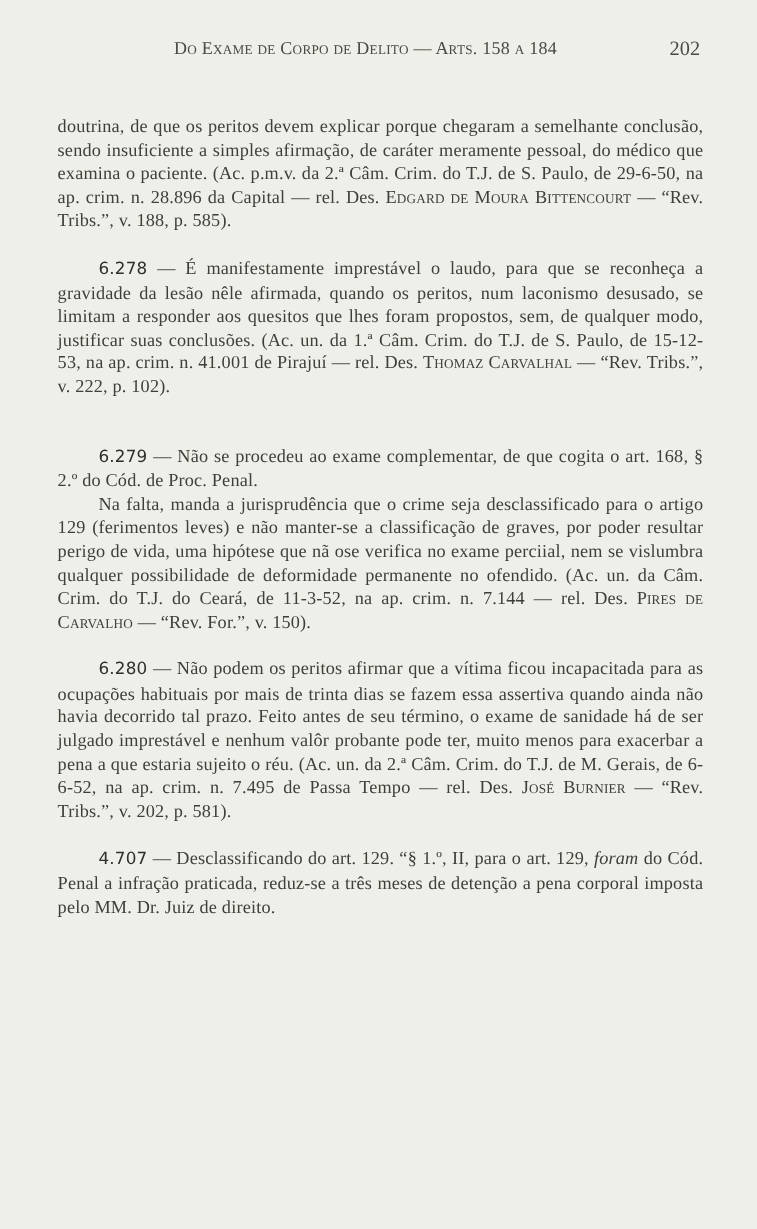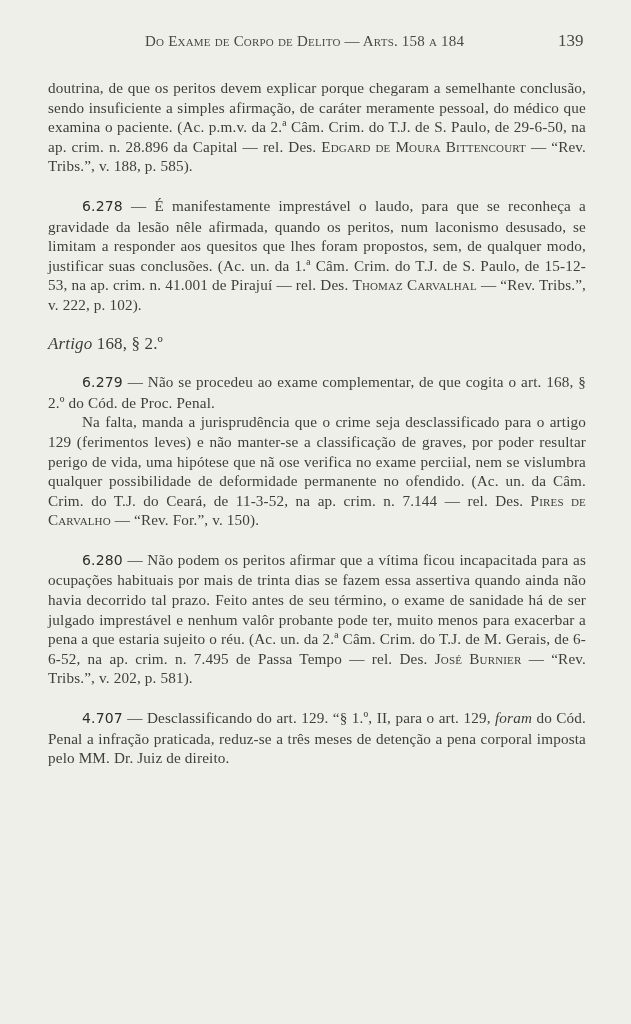--- a/index.html
+++ b/index.html
@@ -17,21 +17,21 @@
   .header .title {
     position: absolute; left: 125px; top: 0;
     font-variant: small-caps; letter-spacing: 0.2px;
     font-family: "Liberation Serif", serif; font-size: 15px; margin-left: 20px;
   }
   .header .pgnum {
     position: absolute; left: 558px; top: -2px;
     font-family: "Liberation Serif", serif; font-size: 17px;
   }
   .body {
-    position: absolute; left: 48px; top: 78px; width: 538px;
+    position: absolute; left: 48px; top: 96px; width: 538px;
     font-family: "Liberation Serif", serif; font-size: 15.2px;
     line-height: 19.6px; text-align: justify; letter-spacing: 0.15px;
   }
   .body p { margin: 0; }
   .body p.indent { text-indent: 34px; }
   .sc { font-variant: small-caps; }
   .num {
     font-family: "DejaVu Sans", "Liberation Sans", sans-serif; font-weight: normal;
     font-size: 14px; color: #2e2e2a;
   }
@@ -42,34 +42,33 @@
   }
   .art i { font-style: italic; }
 </style>
 </head>
 <body>
 
 <div class="page">
 
   <div class="header">
     <span class="title">Do Exame de Corpo de Delito — Arts. 158 a 184</span>
-    <span class="pgnum">139</span>
+    <span class="pgnum">202</span>
   </div>
 
   <div class="body">
 
     <p><span>doutrina, de que os peritos devem explicar porque chegaram a semelhante conclusão, sendo insuficiente a simples afirmação, de caráter meramente pessoal, do médico que examina o paciente. (Ac. p.m.v. da 2.ª Câm. Crim. do T.J. de S. Paulo, de 29-6-50, na ap. crim. n. 28.896 da Capital — rel. Des. </span><span class="sc">Edgard de Moura Bittencourt</span><span> — “Rev. Tribs.”, v. 188, p. 585).</span></p>
 
     <div class="gap-md"></div>
 
     <p class="indent"><span class="num">6.278</span><span> — É manifestamente imprestável o laudo, para que se reconheça a gravidade da lesão nêle afirmada, quando os peritos, num laconismo desusado, se limitam a responder aos quesitos que lhes foram propostos, sem, de qualquer modo, justificar suas conclusões. (Ac. un. da 1.ª Câm. Crim. do T.J. de S. Paulo, de 15-12-53, na ap. crim. n. 41.001 de Pirajuí — rel. Des. </span><span class="sc">Thomaz Carvalhal</span><span> — “Rev. Tribs.”, v. 222, p. 102).</span></p>
 
     <div class="gap-sm"></div>
 
-    <p class="art"><i>Artigo</i><span> 168, § 2.º</span></p>
 
     <div class="gap-sm"></div>
 
     <p class="indent"><span class="num">6.279</span><span> — Não se procedeu ao exame complementar, de que cogita o art. 168, § 2.º do Cód. de Proc. Penal.</span></p>
     <p class="indent"><span>Na falta, manda a jurisprudência que o crime seja desclassificado para o artigo 129 (ferimentos leves) e não manter-se a classificação de graves, por poder resultar perigo de vida, uma hipótese que nã ose verifica no exame perciial, nem se vislumbra qualquer possibilidade de deformidade permanente no ofendido. (Ac. un. da Câm. Crim. do T.J. do Ceará, de 11-3-52, na ap. crim. n. 7.144 — rel. Des. </span><span class="sc">Pires de Carvalho</span><span> — “Rev. For.”, v. 150).</span></p>
 
     <div class="gap-md"></div>
 
     <p class="indent"><span class="num">6.280</span><span> — Não podem os peritos afirmar que a vítima ficou incapacitada para as ocupações habituais por mais de trinta dias se fazem essa assertiva quando ainda não havia decorrido tal prazo. Feito antes de seu término, o exame de sanidade há de ser julgado imprestável e nenhum valôr probante pode ter, muito menos para exacerbar a pena a que estaria sujeito o réu. (Ac. un. da 2.ª Câm. Crim. do T.J. de M. Gerais, de 6-6-52, na ap. crim. n. 7.495 de Passa Tempo — rel. Des. </span><span class="sc">José Burnier</span><span> — “Rev. Tribs.”, v. 202, p. 581).</span></p>
 

